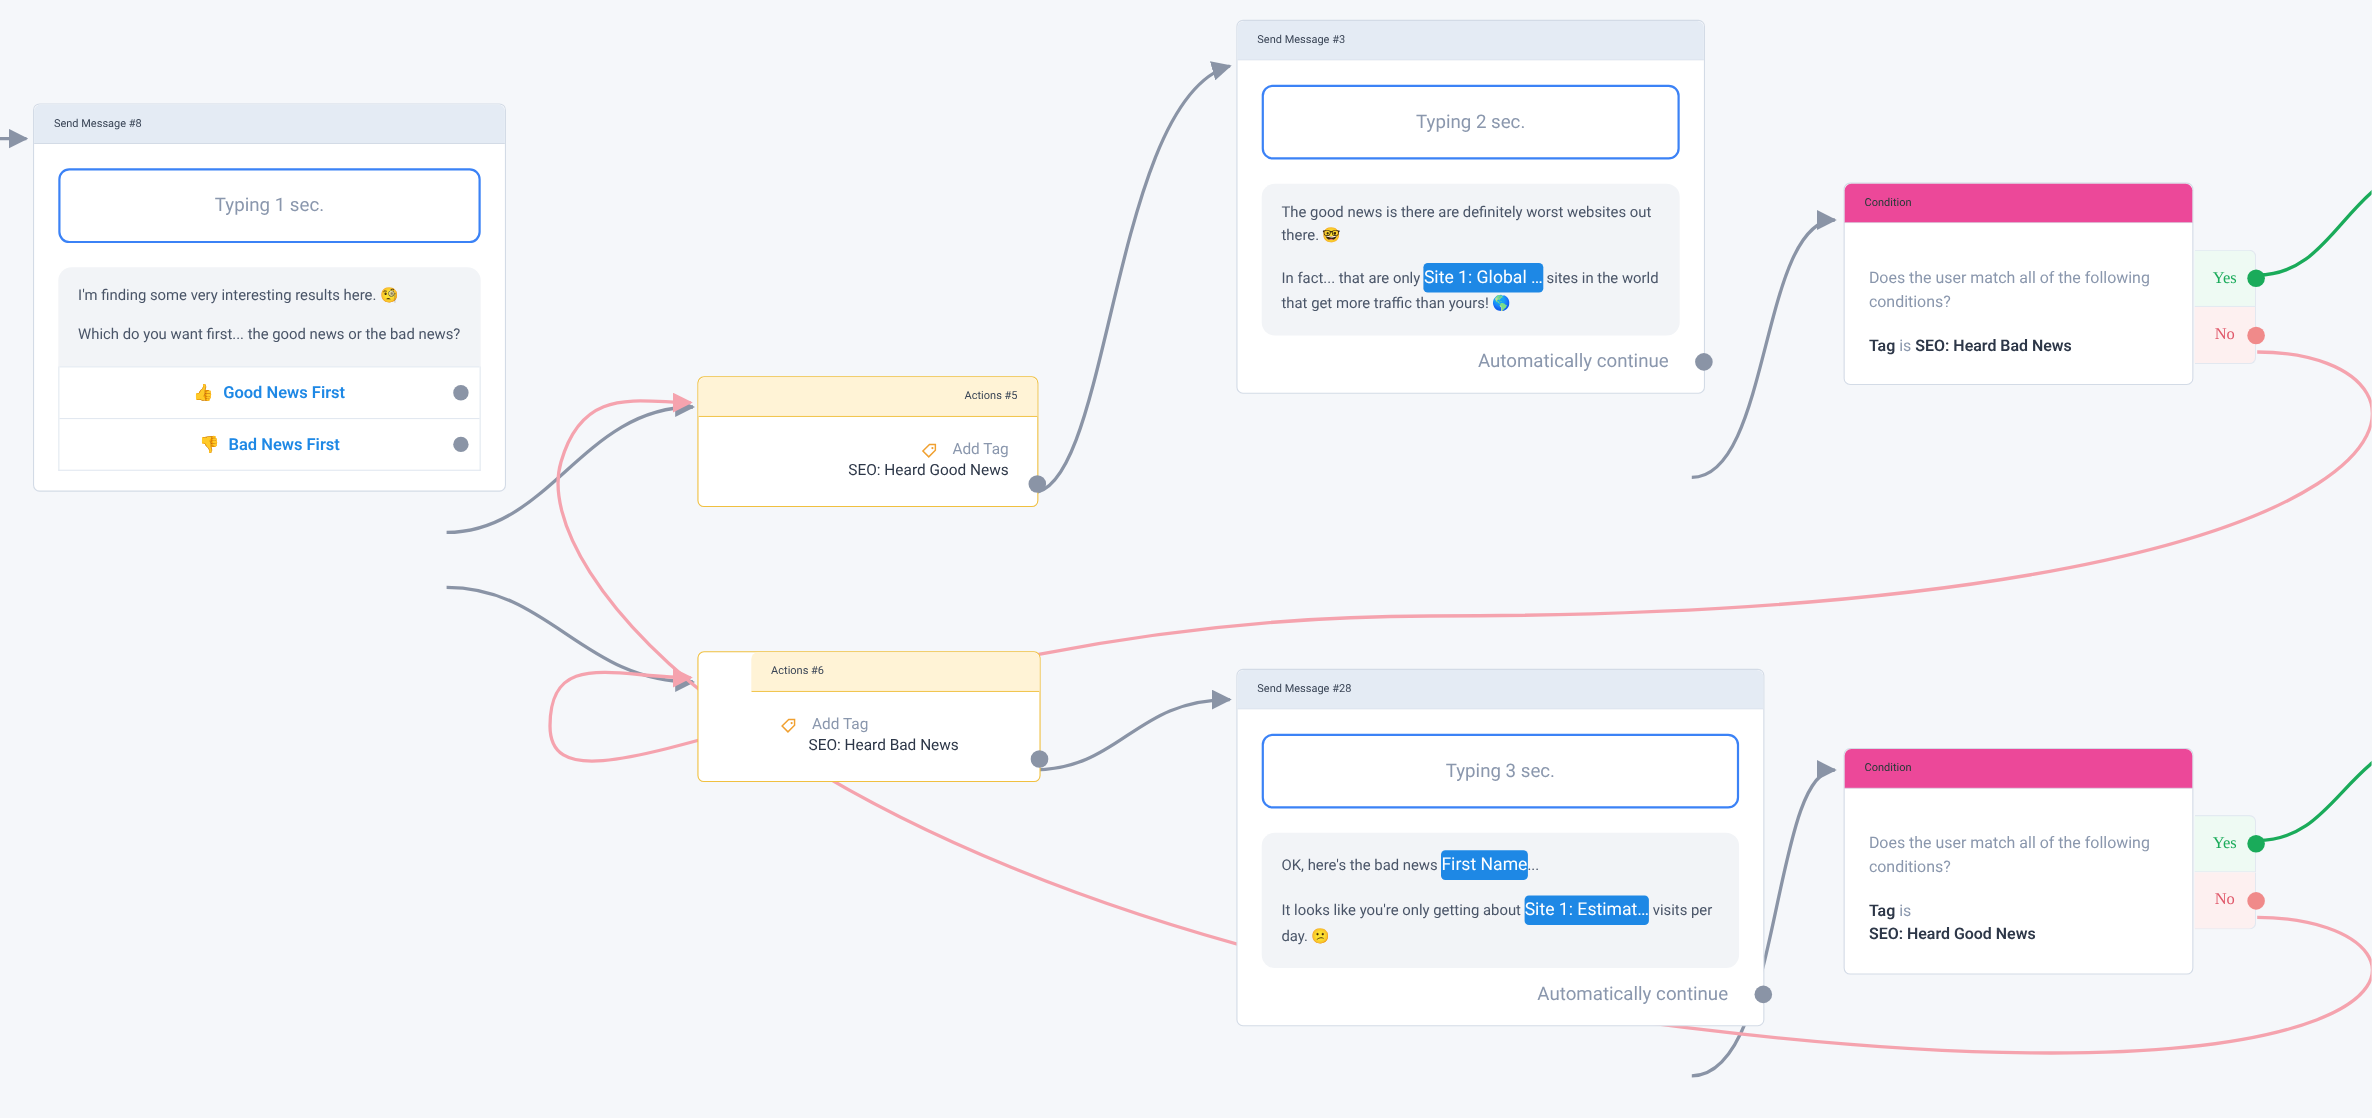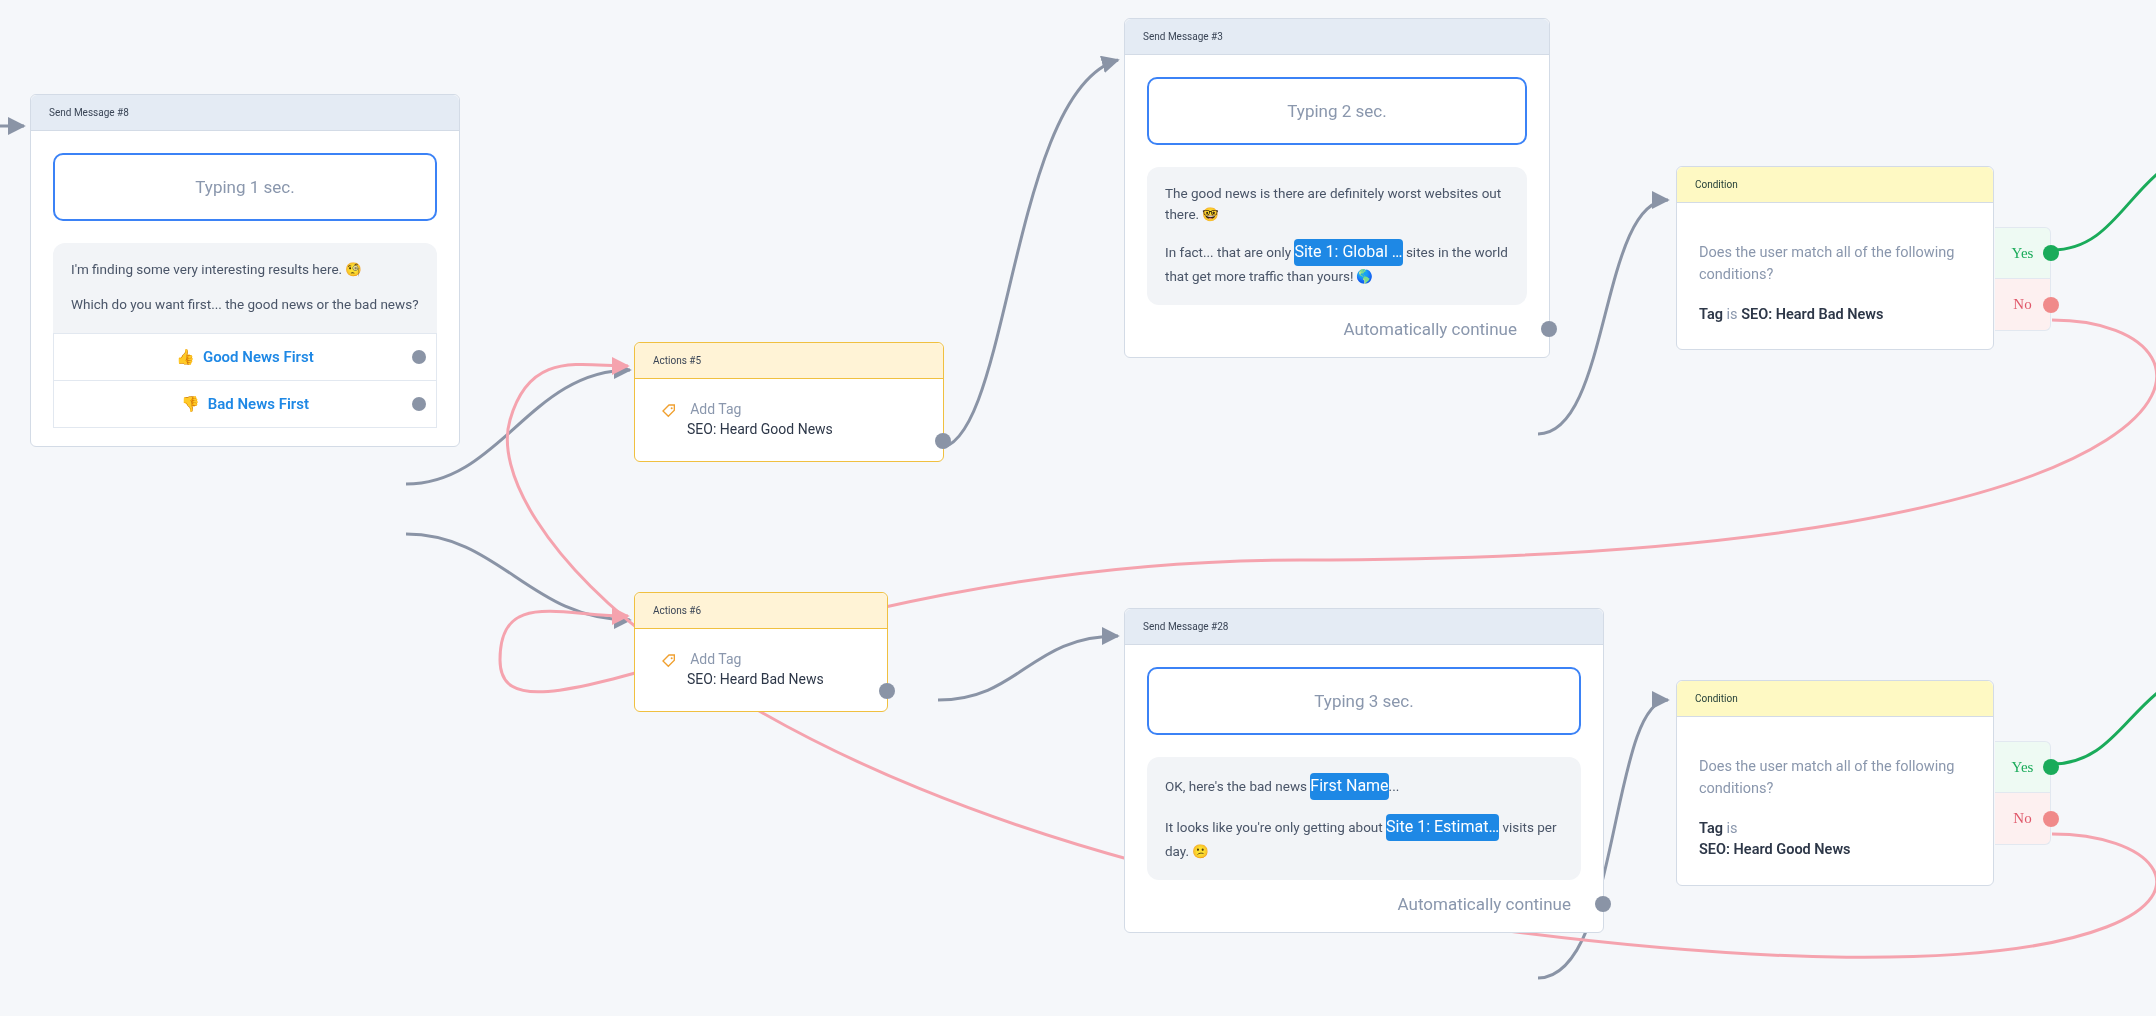--- a/index.html
+++ b/index.html
@@ -30,21 +30,21 @@
     z-index: 2;
   }
   .node-header {
     padding: 12px 18px;
     font-size: 10px;
     border-bottom: 1px solid #d3dbe6;
     border-radius: 6px 6px 0 0;
   }
   .hdr-blue   { background: #e4ebf4; color: #3a4556; }
   .hdr-yellow { background: #fff3d6; color: #3a4556; border-bottom-color: #f0c040; }
-  .hdr-mint   { background: #fef9c3; color: #1e3a34; }
+  .hdr-mint   { background: #ec4899; color: #1e3a34; }
   .node-body { padding: 22px 22px 18px 22px; }
   .typing-pill {
     border: 2px solid #3b82f6;
     border-radius: 10px;
     padding: 22px 0;
     text-align: center;
     color: #8a97ad;
     font-size: 17px;
     margin-bottom: 22px;
   }
@@ -204,34 +204,34 @@
       </div>
       <div class="choice-row">
         <span>👎</span>
         <span>Bad News First</span>
         <span class="port"></span>
       </div>
     </div>
   </div>
 </div>
 
-<div class="node" style="left:634px; top:342px; width:310px; border-color:#f0c040;">
+<div class="node" style="left:634px; top:342px; width:310px; border-color:#f0c040;text-align:right;">
   <div class="node-header hdr-yellow">Actions #5</div>
   <div class="action-body">
     <svg class="tag-icon" viewBox="0 0 24 24">
         <path fill="none" stroke="#f0a030" stroke-width="2" d="M3 12 12 3h8v8l-9 9z"></path>
         <circle cx="16" cy="8" r="1.5" fill="#f0a030"></circle>
       </svg>
     <span class="action-label">Add Tag</span>
     <div class="action-value" style="margin-left:26px">SEO: Heard Good News</div>
     <span class="action-port"></span>
   </div>
 </div>
 
-<div class="node" style="left:634px; top:592px; width:254px; border-color:#f0c040;">
+<div class="node" style="left:634px; top:592px; width:312px; border-color:#f0c040;padding-left:48px;">
   <div class="node-header hdr-yellow">Actions #6</div>
   <div class="action-body">
     <svg class="tag-icon" viewBox="0 0 24 24">
         <path fill="none" stroke="#f0a030" stroke-width="2" d="M3 12 12 3h8v8l-9 9z"></path>
         <circle cx="16" cy="8" r="1.5" fill="#f0a030"></circle>
       </svg>
     <span class="action-label">Add Tag</span>
     <div class="action-value" style="margin-left:26px">SEO: Heard Bad News</div>
     <span class="action-port"></span>
   </div>

